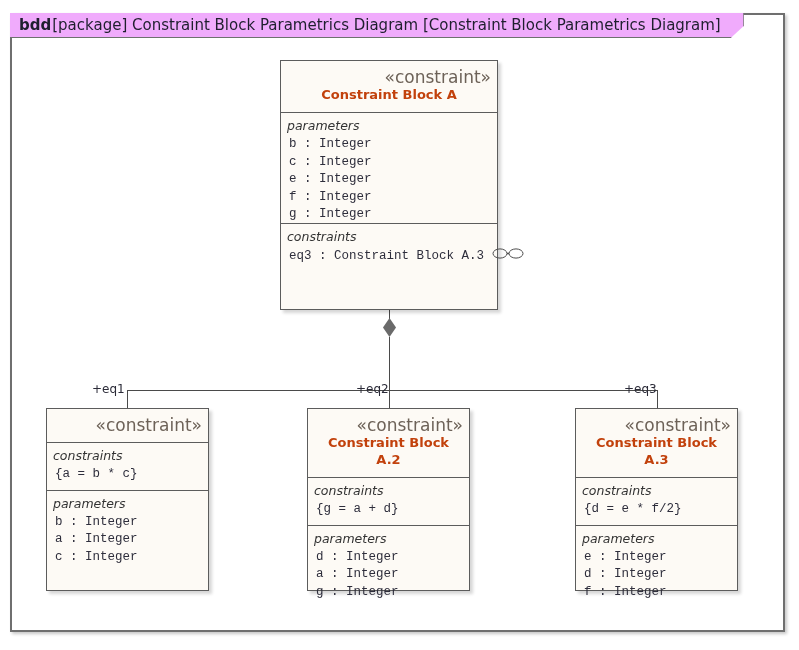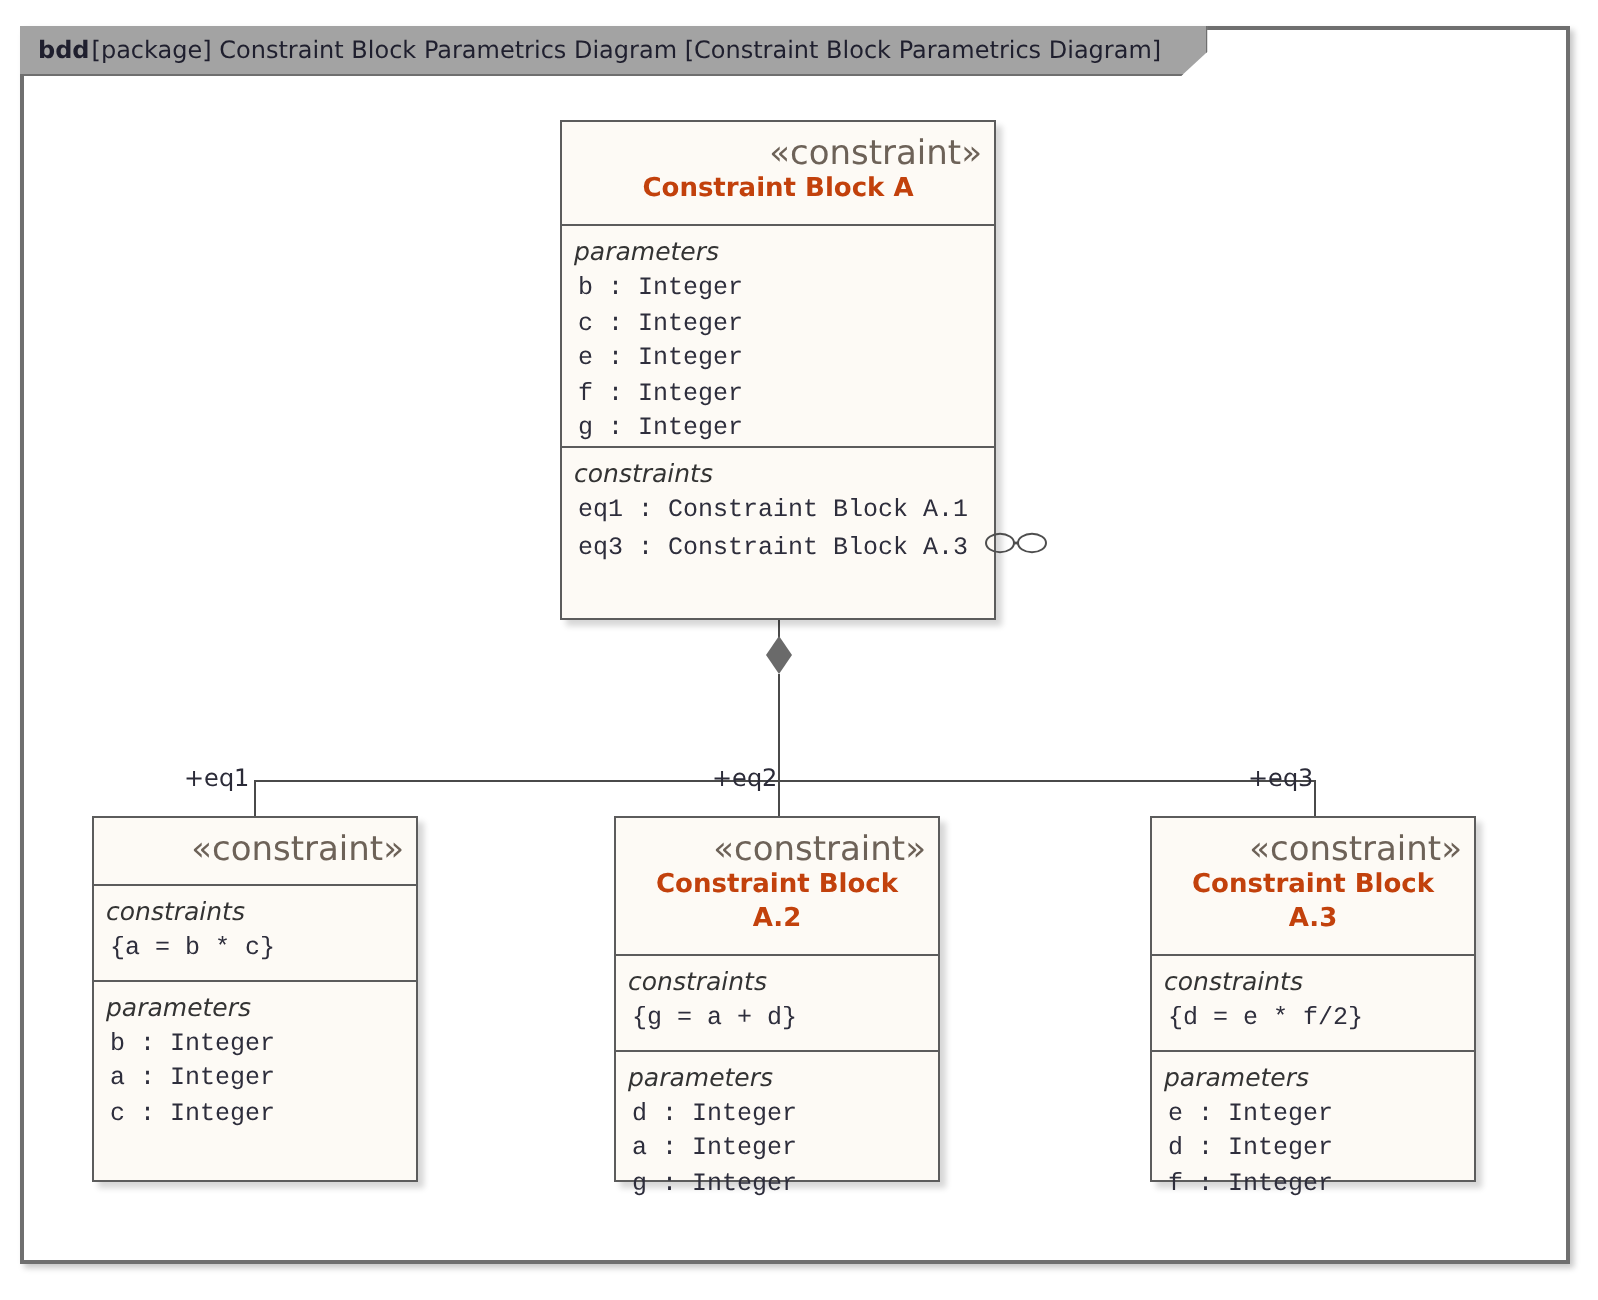--- a/index.html
+++ b/index.html
@@ -27,29 +27,29 @@
     box-sizing: border-box;
     box-shadow: 2px 2px 3px rgba(0,0,0,0.22);
   }
 
   
   #frame-header {
     position: absolute;
     left: 10px;
     top: 13px;
     height: 25px;
-    background: #a3a3a3;
+    background: #f0abfc;
     border-right: 1.5px solid #6f6f6f;
     border-bottom: 1.5px solid #6f6f6f;
     box-sizing: border-box;
     padding: 0 22px 0 9px;
     display: flex;
     align-items: center;
     white-space: nowrap;
-    font-size: 12px;
+    font-size: 15px;
     color: #1f1f2e;
     clip-path: polygon(0 0, 100% 0, 100% 52%, calc(100% - 13px) 100%, 0 100%);
   }
   #frame-header .kw {
     font-weight: bold;
     margin-right: 1px;
   }
 
   
   .block {
@@ -182,21 +182,20 @@
       <div class="feature">c : Integer</div>
       <div class="feature">e : Integer</div>
       <div class="feature">f : Integer</div>
       <div class="feature">g : Integer</div>
     </div>
   </div>
 
   <div class="block-compartment last">
     <div class="compartment-label">constraints</div>
     <div class="feature-list">
-      <div class="feature">eq1 : Constraint Block A.1</div>
       <div class="feature row-with-icon">
         <span>eq3 : Constraint Block A.3</span>
         <span class="binding-icon">
           <svg width="32" height="13" viewBox="0 0 32 13">
             <ellipse cx="8" cy="6.5" rx="7" ry="4.6" fill="none" stroke="#4e4e4e" stroke-width="1"></ellipse>
             <ellipse cx="24" cy="6.5" rx="7" ry="4.6" fill="none" stroke="#4e4e4e" stroke-width="1"></ellipse>
             <line x1="15" y1="6.5" x2="17" y2="6.5" stroke="#4e4e4e" stroke-width="1.4"></line>
           </svg>
         </span>
       </div>

